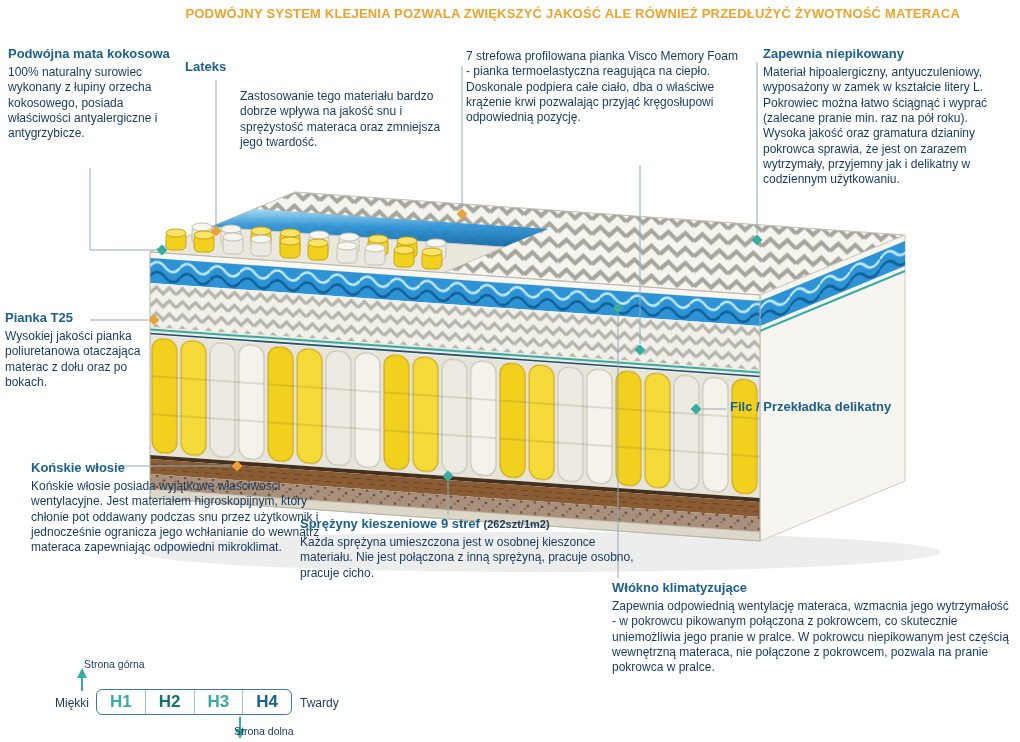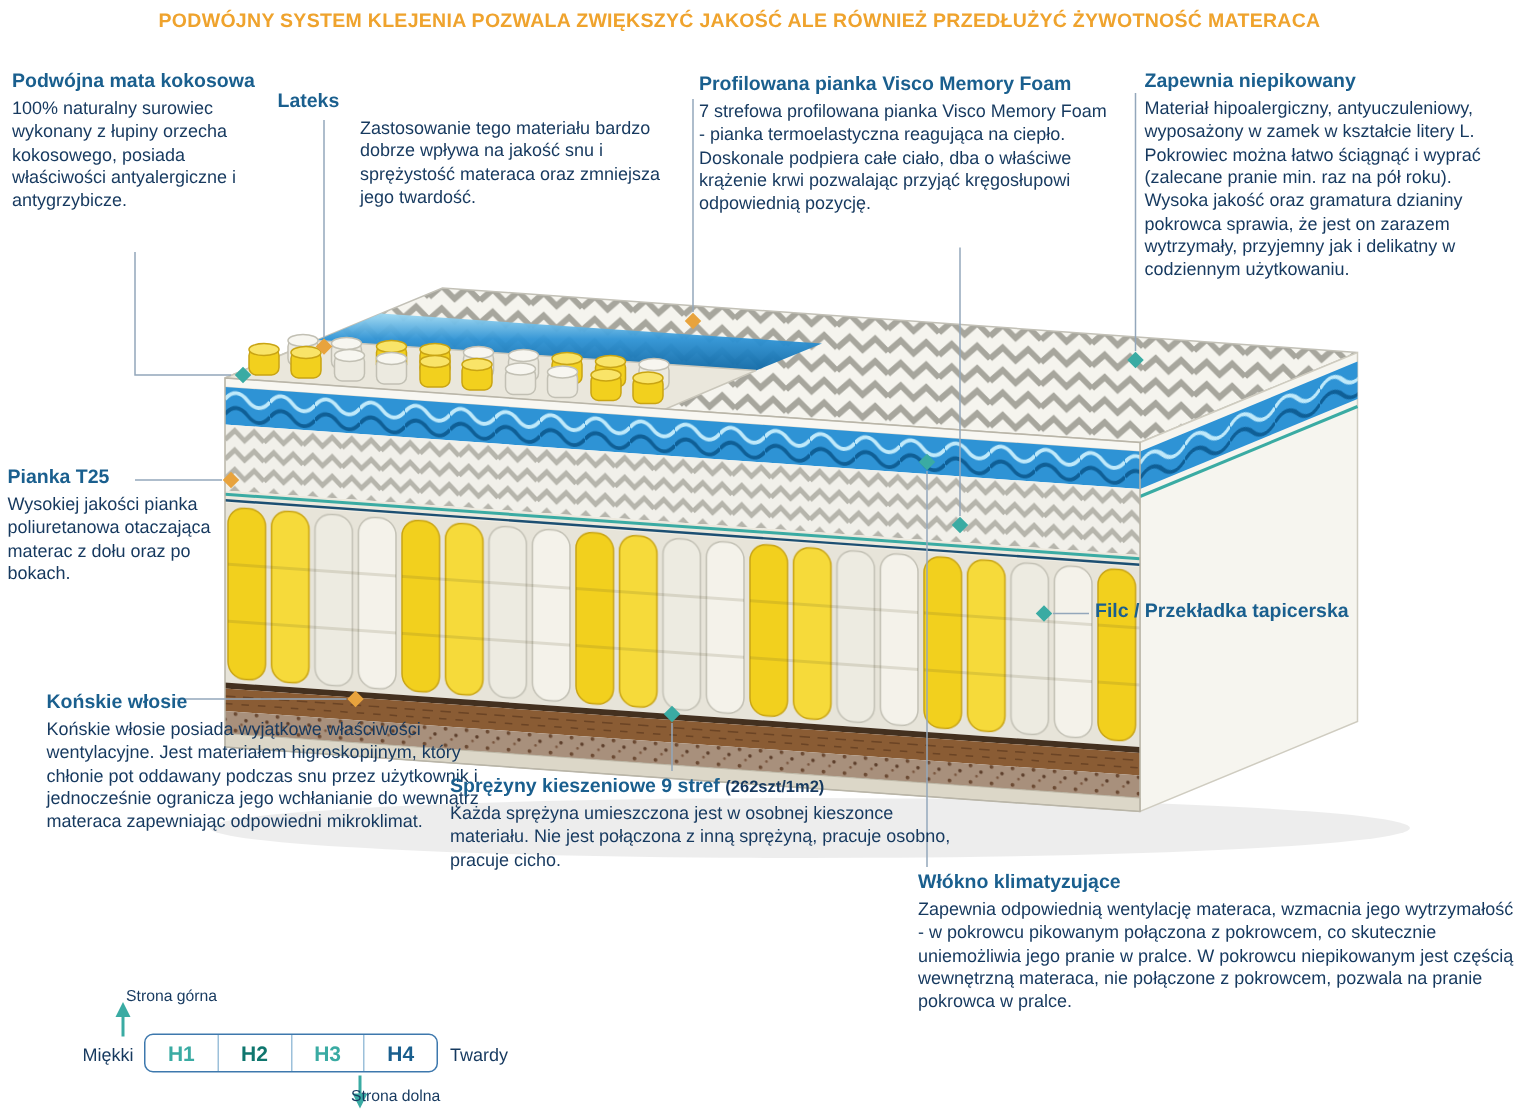--- a/index.html
+++ b/index.html
@@ -1,44 +1,44 @@
 <!DOCTYPE html>
 <html><head>
 <meta charset="utf-8">
 <style>
   * { margin:0; padding:0; box-sizing:border-box; }
   html,body { background:#ffffff; }
   body { font-family:"Liberation Sans", sans-serif; }
   .canvas { position:relative; width:1020px; height:742px; background:#ffffff; overflow:hidden; }
   .art { position:absolute; left:0; top:0; z-index:0; }
-  .banner { position:absolute; z-index:2; left:43px; top:6px; width:900px; text-align:center;
+  .banner { position:absolute; z-index:2; left:60px; top:6px; width:900px; text-align:right;
             font-size:13px; font-weight:bold; color:#efa32d; letter-spacing:.2px; }
   .ann { position:absolute; z-index:2; }
   .ann h3 { font-size:13px; font-weight:bold; color:#1a5f8e; margin-bottom:3px; line-height:1.15; }
   .ann p  { font-size:12px; line-height:1.28; color:#16395f; }
   .ann-coconut  { left:8px;   top:47px;  width:172px; }
   .ann-latex    { left:185px; top:60px;  width:300px; }
-  .ann-latex p  { margin-left:55px; margin-top:3px; width:212px; }
+  .ann-latex p  { margin-left:55px; margin-top:14px; width:212px; }
   .ann-visco    { left:466px; top:49px;  width:278px; }
   .ann-cover    { left:763px; top:47px;  width:250px; }
   .ann-foam     { left:5px;   top:311px; width:152px; }
   .ann-horsehair{ left:6px;   top:461px; width:294px;margin-left:25px; }
   .ann-springs  { left:300px; top:517px; width:348px; }
   .ann-felt     { left:730px; top:400px; width:260px; }
   .ann-fiber    { left:612px; top:581px; width:404px; }
   .count { font-size:11px; font-weight:bold; color:#16395f; }
   .hlbl { position:absolute; z-index:2; color:#16395f; }
   .lbl-top    { left:84px;  top:658px; font-size:10.5px; }
   .lbl-soft   { left:55px;  top:696px; font-size:12px; }
   .lbl-hard   { left:300px; top:696px; font-size:12px; }
   .lbl-bottom { left:234px; top:725px; font-size:10.5px; }
   .hbox { position:absolute; z-index:2; left:96px; top:689px; width:196px; height:26px;
           border:1px solid #3d78ad; border-radius:6px; display:flex; background:#fff; }
   .hcell { flex:1; display:flex; align-items:center; justify-content:center;
-           font-size:14px; font-weight:bold; }
+           font-size:17px; font-weight:bold; }
   .hcell + .hcell { border-left:1px solid #9cc0da; }
   .c-teal { color:#3aaba3; } .c-orange { color:#0f766e; } .c-blue { color:#1a5f8e; }
 </style>
 </head>
 <body>
 
 <div class="canvas">
 
   <svg class="art" width="1020" height="742" viewBox="0 0 1020 742" aria-hidden="true">
     <defs>
@@ -179,21 +179,20 @@
     <h3>Podwójna mata kokosowa</h3>
     <p>100% naturalny surowiec wykonany z łupiny orzecha kokosowego, posiada właściwości antyalergiczne i antygrzybicze.</p>
   </div>
 
   <div class="ann ann-latex">
     <h3>Lateks</h3>
     <p>Zastosowanie tego materiału bardzo dobrze wpływa na jakość snu i sprężystość materaca oraz zmniejsza jego twardość.</p>
   </div>
 
   <div class="ann ann-visco">
-    <h3>Profilowana pianka Visco Memory Foam</h3>
     <p>7 strefowa profilowana pianka Visco Memory Foam - pianka termoelastyczna reagująca na ciepło. Doskonale podpiera całe ciało, dba o właściwe krążenie krwi pozwalając przyjąć kręgosłupowi odpowiednią pozycję.</p>
   </div>
 
   <div class="ann ann-cover">
     <h3>Zapewnia niepikowany</h3>
     <p>Materiał hipoalergiczny, antyuczuleniowy, wyposażony w zamek w kształcie litery L. Pokrowiec można łatwo ściągnąć i wyprać (zalecane pranie min. raz na pół roku). Wysoka jakość oraz gramatura dzianiny pokrowca sprawia, że jest on zarazem wytrzymały, przyjemny jak i delikatny w codziennym użytkowaniu.</p>
   </div>
 
   <div class="ann ann-foam">
     <h3>Pianka T25</h3>
@@ -204,21 +203,21 @@
     <h3>Końskie włosie</h3>
     <p>Końskie włosie posiada wyjątkowe właściwości wentylacyjne. Jest materiałem higroskopijnym, który chłonie pot oddawany podczas snu przez użytkownik i jednocześnie ogranicza jego wchłanianie do wewnątrz materaca zapewniając odpowiedni mikroklimat.</p>
   </div>
 
   <div class="ann ann-springs">
     <h3><span>Sprężyny kieszeniowe 9 stref</span> <span class="count">(262szt/1m2)</span></h3>
     <p>Każda sprężyna umieszczona jest w osobnej kieszonce materiału. Nie jest połączona z inną sprężyną, pracuje osobno, pracuje cicho.</p>
   </div>
 
   <div class="ann ann-felt">
-    <h3>Filc / Przekładka tapicerska</h3>
+    <h3>Filc / Przekładka delikatny</h3>
   </div>
 
   <div class="ann ann-fiber">
     <h3>Włókno klimatyzujące</h3>
     <p>Zapewnia odpowiednią wentylację materaca, wzmacnia jego wytrzymałość - w pokrowcu pikowanym połączona z pokrowcem, co skutecznie uniemożliwia jego pranie w pralce. W pokrowcu niepikowanym jest częścią wewnętrzną materaca, nie połączone z pokrowcem, pozwala na pranie pokrowca w pralce.</p>
   </div>
 
   <div class="hlbl lbl-top">Strona górna</div>
   <div class="hlbl lbl-soft">Miękki</div>
   <div class="hbox">

